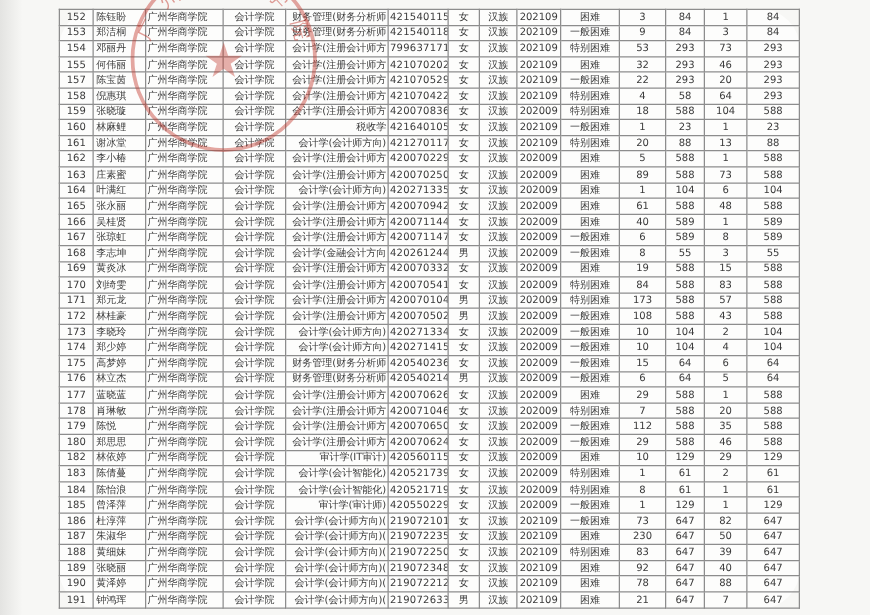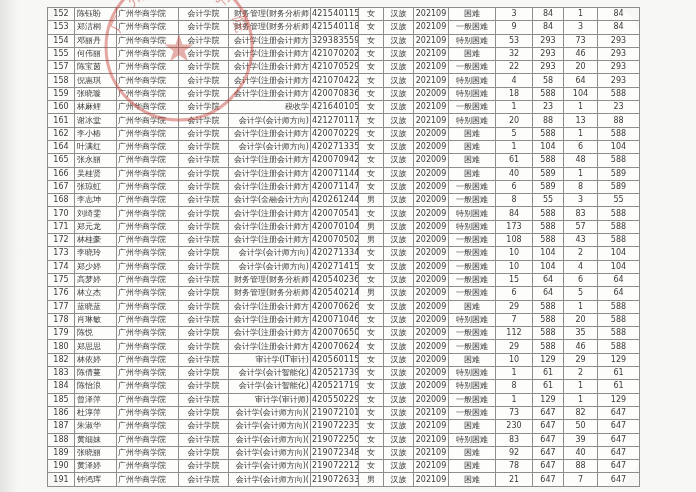--- a/index.html
+++ b/index.html
@@ -98,21 +98,21 @@
         <td>84</td>
         <td>3</td>
         <td>84</td>
       </tr>
       <tr>
         <td>154</td>
         <td>邓丽丹</td>
         <td>广州华商学院</td>
         <td>会计学院</td>
         <td>会计学(注册会计师方</td>
-        <td>329383559</td>
+        <td>799637171</td>
         <td>女</td>
         <td>汉族</td>
         <td>202109</td>
         <td>特别困难</td>
         <td>53</td>
         <td>293</td>
         <td>73</td>
         <td>293</td>
       </tr>
       <tr>
@@ -221,20 +221,36 @@
         <td>女</td>
         <td>汉族</td>
         <td>202009</td>
         <td>困难</td>
         <td>5</td>
         <td>588</td>
         <td>1</td>
         <td>588</td>
       </tr>
       <tr>
+        <td>163</td>
+        <td>庄素蜜</td>
+        <td>广州华商学院</td>
+        <td>会计学院</td>
+        <td>会计学(注册会计师方</td>
+        <td>420070250</td>
+        <td>女</td>
+        <td>汉族</td>
+        <td>202009</td>
+        <td>困难</td>
+        <td>89</td>
+        <td>588</td>
+        <td>73</td>
+        <td>588</td>
+      </tr>
+      <tr>
         <td>164</td>
         <td>叶满红</td>
         <td>广州华商学院</td>
         <td>会计学院</td>
         <td>会计学(会计师方向)</td>
         <td>420271335</td>
         <td>女</td>
         <td>汉族</td>
         <td>202009</td>
         <td>困难</td>
@@ -299,20 +315,36 @@
         <td>会计学(金融会计方向</td>
         <td>420261244</td>
         <td>男</td>
         <td>汉族</td>
         <td>202009</td>
         <td>一般困难</td>
         <td>8</td>
         <td>55</td>
         <td>3</td>
         <td>55</td>
+      </tr>
+      <tr>
+        <td>169</td>
+        <td>黄炎冰</td>
+        <td>广州华商学院</td>
+        <td>会计学院</td>
+        <td>会计学(注册会计师方</td>
+        <td>420070332</td>
+        <td>女</td>
+        <td>汉族</td>
+        <td>202009</td>
+        <td>困难</td>
+        <td>19</td>
+        <td>588</td>
+        <td>15</td>
+        <td>588</td>
       </tr>
       <tr>
         <td>170</td>
         <td>刘绮雯</td>
         <td>广州华商学院</td>
         <td>会计学院</td>
         <td>会计学(注册会计师方</td>
         <td>420070541</td>
         <td>女</td>
         <td>汉族</td>

